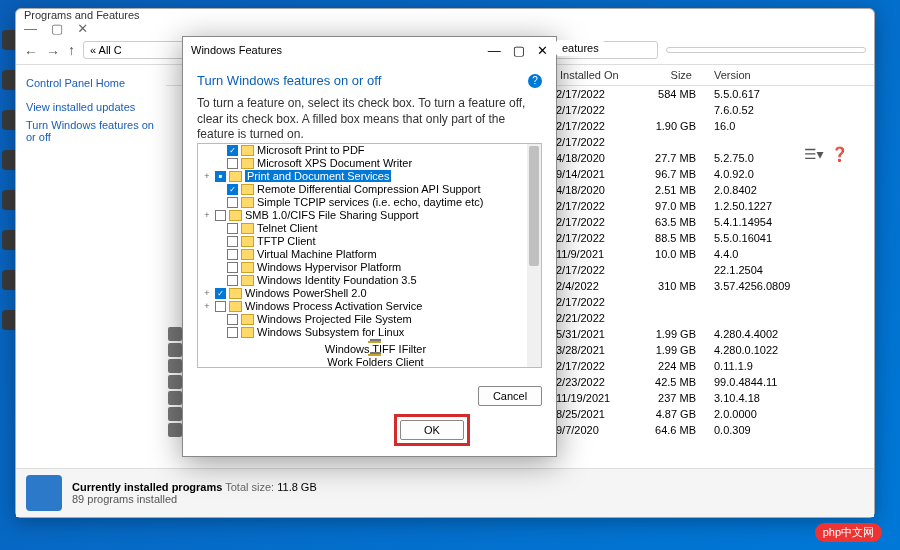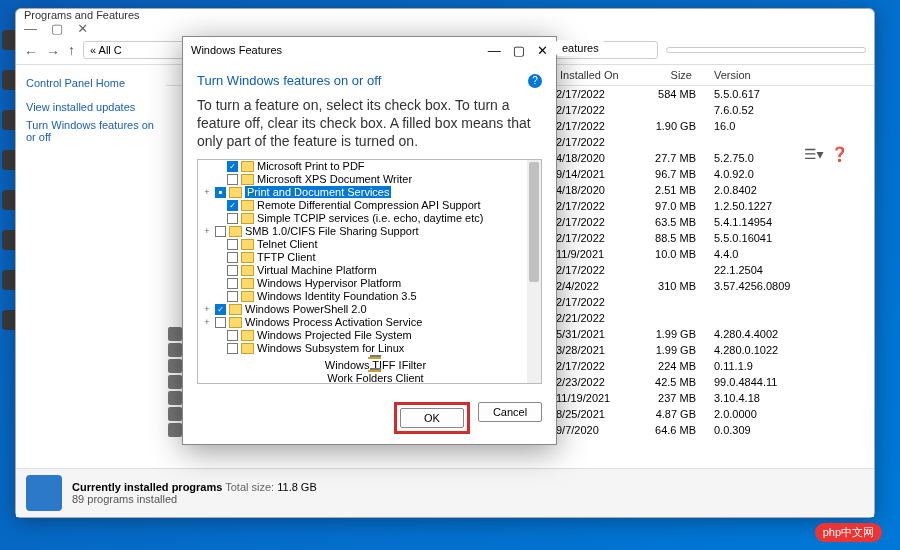--- a/index.html
+++ b/index.html
@@ -30,36 +30,36 @@
 .status-bar .big-icon { width: 36px; height: 36px; background: #2b79c8; border-radius: 4px; }
 .upper-right-icons { position: absolute; right: 25px; top: 137px; display: flex; gap: 8px; color: #555; font-size: 14px; }
 
 .dialog { position: absolute; left: 182px; top: 36px; width: 375px; background: #fff; border: 1px solid #888; box-shadow: 0 6px 30px rgba(0,0,0,.4); display: flex; flex-direction: column; }
 .dialog .dlg-title { height: 26px; display: flex; align-items: center; padding: 0 8px; font-size: 11px; }
 .dialog .dlg-title .t { flex: 1; }
 .dialog .dlg-title .btns { display: flex; gap: 12px; font-size: 13px; }
 .dialog .dlg-body { padding: 8px 14px; }
 .dialog h2 { color: #0a5eb8; font-size: 13px; font-weight: 400; margin: 2px 0 8px; display: flex; align-items: center; }
 .dialog h2 .help { margin-left: auto; width: 14px; height: 14px; background: #0078d7; color: #fff; border-radius: 50%; text-align: center; font-size: 10px; line-height: 14px; }
-.dialog .desc { font-size: 14px; color: #333; margin-bottom: 8px; line-height: 1.3; }
+.dialog .desc { font-size: 12px; color: #333; line-height: 1.3; }
 .tree { border: 1px solid #bbb; height: 225px; overflow: hidden; background: #fff; font-size: 11px; position: relative; }
 .tree-scroll { position: absolute; right: 0; top: 0; bottom: 0; width: 14px; background: #f0f0f0; }
 .tree-scroll::before { content: ''; position: absolute; right: 2px; top: 2px; width: 10px; height: 120px; background: #c0c0c0; border-radius: 2px; }
 .tree-item { display: flex; align-items: center; height: 13px; padding: 0 4px; }
 .tree-item.sel .lbl { background: #0078d7; color: #fff; padding: 0 2px; text-align: right; }
 .exp { width: 10px; text-align: center; color: #666; font-size: 9px; }
 .chk { width: 11px; height: 11px; border: 1px solid #777; margin: 0 3px; display: inline-flex; align-items: center; justify-content: center; font-size: 8px; }
 .chk.on { background: #0078d7; border-color: #0078d7; color: #fff; }
 .chk.on::before { content: '✓'; }
 .chk.part { background: #0078d7; border-color: #0078d7; }
 .chk.part::before { content: '■'; color: #fff; font-size: 6px; }
 .fold { width: 13px; height: 11px; background: #ffd96a; border: 1px solid #c9a227; margin-right: 3px; }
 .dlg-buttons { display: flex; justify-content: flex-end; gap: 8px; padding: 10px 14px; }
 .dlg-buttons button { width: 64px; height: 20px; font-size: 11px; background: #fdfdfd; border: 1px solid #888; border-radius: 2px; }
-.dlg-buttons .ok-wrap { border: 3px solid #d42a2a; padding: 3px; }
+.dlg-buttons .ok-wrap { border: 3px solid #d42a2a; padding: 3px; margin-top: 28px; }
 .watermark { position: absolute; right: 18px; bottom: 8px; background: #e33; color: #fff; padding: 2px 8px; border-radius: 10px; font-size: 11px; }
 </style>
 </head>
 <body>
 
 <div class="desktop-icons">
   <div></div>
     <div></div>
     <div></div>
     <div></div>

